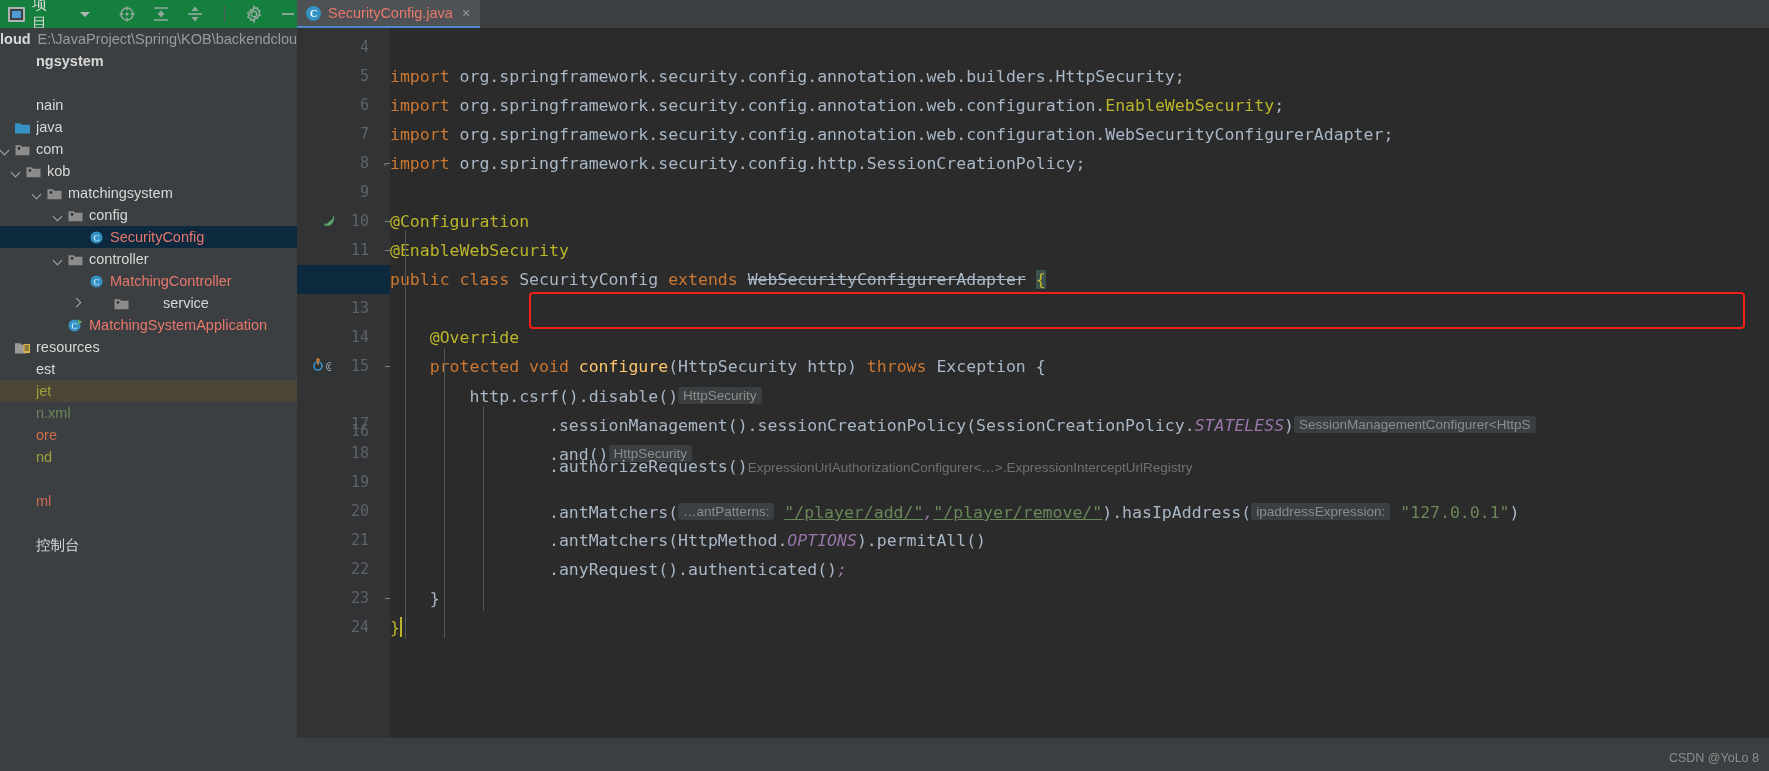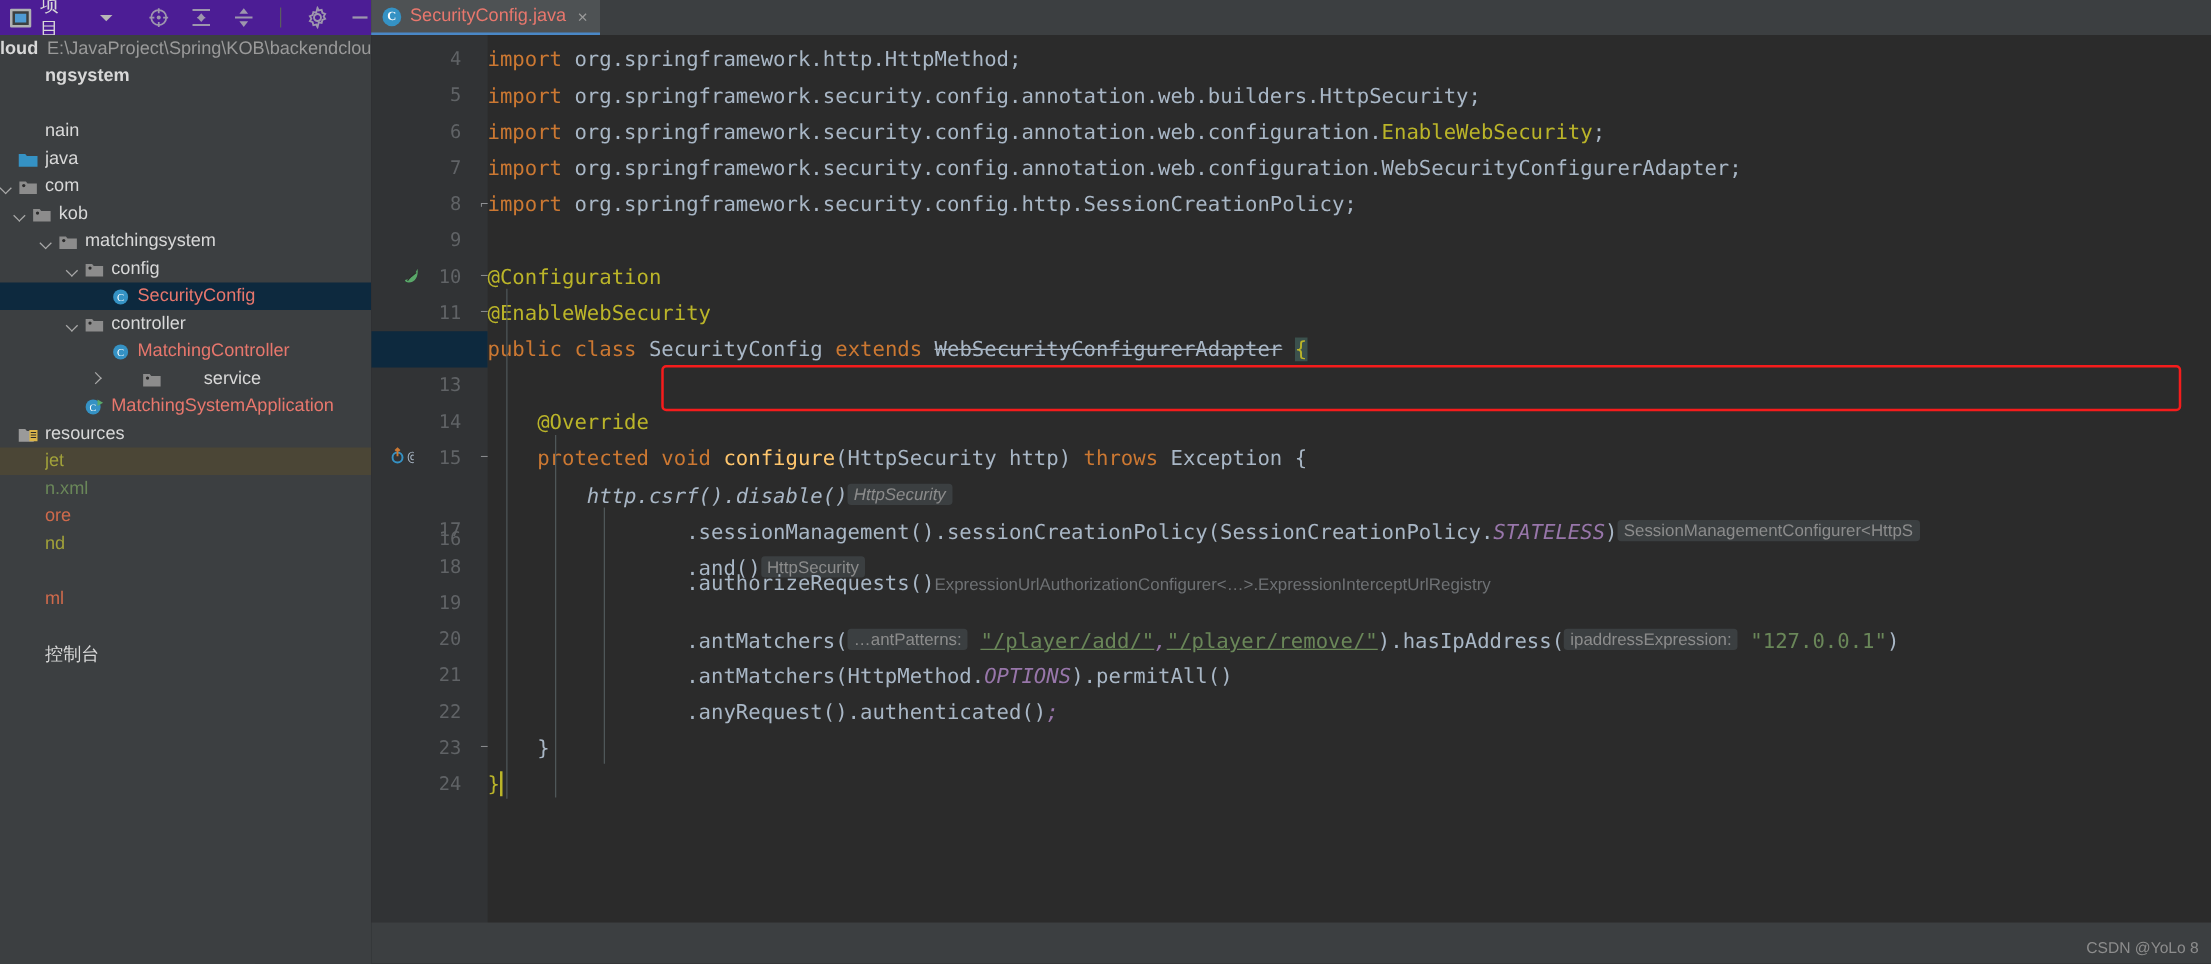--- a/index.html
+++ b/index.html
@@ -7,21 +7,21 @@
     width: 1769px; height: 771px;
     background: #3c3f41;
     font-family: "Liberation Sans", sans-serif;
     overflow: hidden;
   }
   #app { position: relative; width: 1769px; height: 771px; background: #3c3f41; }
 
   
   .topbar {
     position: absolute; left: 0; top: 0; width: 297px; height: 28px;
-    background: #4c1d95; display: flex; align-items: center; padding-left: 8px;
+    background: #15803d; display: flex; align-items: center; padding-left: 8px;
   }
   .proj-icon {
     width: 17px; height: 15px; border: 2px solid #afb1b3; border-radius: 1px;
     background: #3c3f41; position: relative; flex: 0 0 auto;
   }
   .proj-icon::after {
     content: ""; position: absolute; left: 2px; top: 2px; right: 2px; bottom: 2px;
     background: #4e9ad4;
   }
   .proj-label { color: #d8d8d8; font-size: 15px; margin-left: 7px; letter-spacing: .5px; }
@@ -321,20 +321,25 @@
         </div>
         <div class="trow">
           <span class="arrow none"></span>
           <span class="ico"><svg width="17" height="15" viewBox="0 0 17 15">
               <path d="M1 3.2h5.2l1.3 1.6H13v8.6H1z" fill="#9a9a9a"></path>
               <rect x="9.5" y="4" width="6.5" height="9" fill="#d9b44a"></rect>
               <path d="M10.6 6h4.3M10.6 8h4.3M10.6 10h4.3" stroke="#2b2b2b" stroke-width="0.9"></path>
             </svg></span>
           <span class="lbl wht">resources</span>
         </div>
+        <div class="trow">
+          <span class="arrow none"></span>
+          <span class="ico"></span>
+          <span class="lbl wht">est</span>
+        </div>
         <div class="trow sel2">
           <span class="arrow none"></span>
           <span class="ico"></span>
           <span class="lbl oli">jet</span>
         </div>
         <div class="trow">
           <span class="arrow none"></span>
           <span class="ico"></span>
           <span class="lbl grn">n.xml</span>
         </div>
@@ -385,21 +390,20 @@
             <text x="10" y="13" font-size="7" fill="#fff" text-anchor="middle" font-family="Liberation Serif, serif">C</text>
           </svg></div>
         <div class="gicon" style="top: 329px; left: 16px;"><svg width="18" height="16" viewBox="0 0 18 16">
             <circle cx="5" cy="9" r="4" fill="none" stroke="#3592c4" stroke-width="1.6"></circle>
             <path d="M5 8V2M3.2 3.6L5 1.8l1.8 1.8" stroke="#cc7832" stroke-width="1.5" fill="none"></path>
             <text x="13" y="12" font-size="11" fill="#a9b7c6" font-family="DejaVu Sans Mono, monospace">@</text>
           </svg></div>
       </div>
     <div class="codearea" id="codearea">
         <div class="lnum" style="top: 5px; left: -93px;">4</div>
-        <div class="line" style="top: 5px;"><span class="kw">import </span><span class="txt">org.springframework.http.HttpMethod;</span></div>
         <div class="lnum" style="top: 34px; left: -93px;">5</div>
         <div class="line" style="top: 34px;"><span class="kw">import </span><span class="txt">org.springframework.security.config.annotation.web.builders.HttpSecurity;</span></div>
         <div class="lnum" style="top: 63px; left: -93px;">6</div>
         <div class="line" style="top: 63px;"><span class="kw">import </span><span class="txt">org.springframework.security.config.annotation.web.configuration.</span><span class="ann">EnableWebSecurity</span><span class="txt">;</span></div>
         <div class="lnum" style="top: 92px; left: -93px;">7</div>
         <div class="line" style="top: 92px;"><span class="kw">import </span><span class="txt">org.springframework.security.config.annotation.web.configuration.WebSecurityConfigurerAdapter;</span></div>
         <div class="lnum" style="top: 121px; left: -93px;">8</div>
         <div class="line" style="top: 121px;"><span class="kw">import </span><span class="txt">org.springframework.security.config.http.SessionCreationPolicy;</span></div>
         <div class="lnum" style="top: 150px; left: -93px;">9</div>
         <div class="line" style="top: 150px;"></div>
@@ -410,21 +414,21 @@
         <div class="lnum" style="top: 237px; left: -93px;">12</div>
         <div class="gutter-sel" style="top: 237px; left: -93px;"></div>
         <div class="line" style="top: 237px;"><span class="kw">public </span><span class="kw">class </span><span class="txt">SecurityConfig </span><span class="kw">extends </span><span class="err">WebSecurityConfigurerAdapter</span><span class="txt"> </span><span class="brace-hl">{</span></div>
         <div class="lnum" style="top: 266px; left: -93px;">13</div>
         <div class="line" style="top: 266px;"></div>
         <div class="lnum" style="top: 295px; left: -93px;">14</div>
         <div class="line" style="top: 295px;"><span class="ann">    @Override</span></div>
         <div class="lnum" style="top: 324px; left: -93px;">15</div>
         <div class="line" style="top: 324px;"><span class="kw">    protected </span><span class="kw">void </span><span class="mth">configure</span><span class="txt">(HttpSecurity http) </span><span class="kw">throws </span><span class="txt">Exception {</span></div>
         <div class="lnum" style="top: 353px; left: -93px; margin-top: 36px;">16</div>
-        <div class="line" style="top: 353px; font-style: italic;"><span class="txt">        http.csrf().disable()</span><span class="hint">HttpSecurity</span></div>
+        <div class="line" style="top: 353px;"><span class="txt">        http.csrf().disable()</span><span class="hint">HttpSecurity</span></div>
         <div class="lnum" style="top: 382px; left: -93px;">17</div>
         <div class="line" style="top: 382px;"><span class="txt">                .sessionManagement().sessionCreationPolicy(SessionCreationPolicy.</span><span class="cst">STATELESS</span><span class="txt">)</span><span class="hint">SessionManagementConfigurer&lt;HttpS</span></div>
         <div class="lnum" style="top: 411px; left: -93px;">18</div>
         <div class="line" style="top: 411px;"><span class="txt">                .and()</span><span class="hint">HttpSecurity</span></div>
         <div class="lnum" style="top: 440px; left: -93px;">19</div>
         <div class="line" style="top: 424px;"><span class="txt">                .authorizeRequests()</span><span class="hint-plain">ExpressionUrlAuthorizationConfigurer&lt;…&gt;.ExpressionInterceptUrlRegistry</span></div>
         <div class="lnum" style="top: 469px; left: -93px;">20</div>
         <div class="line" style="top: 469px;"><span class="txt">                .antMatchers(</span><span class="hint">…antPatterns:</span><span class="txt"> </span><span class="str ulink">"/player/add/"</span><span class="cst">,</span><span class="str ulink">"/player/remove/"</span><span class="txt">).hasIpAddress(</span><span class="hint">ipaddressExpression:</span><span class="txt"> </span><span class="str">"127.0.0.1"</span><span class="txt">)</span></div>
         <div class="lnum" style="top: 498px; left: -93px;">21</div>
         <div class="line" style="top: 498px;"><span class="txt">                .antMatchers(HttpMethod.</span><span class="cst">OPTIONS</span><span class="txt">).permitAll()</span></div>

